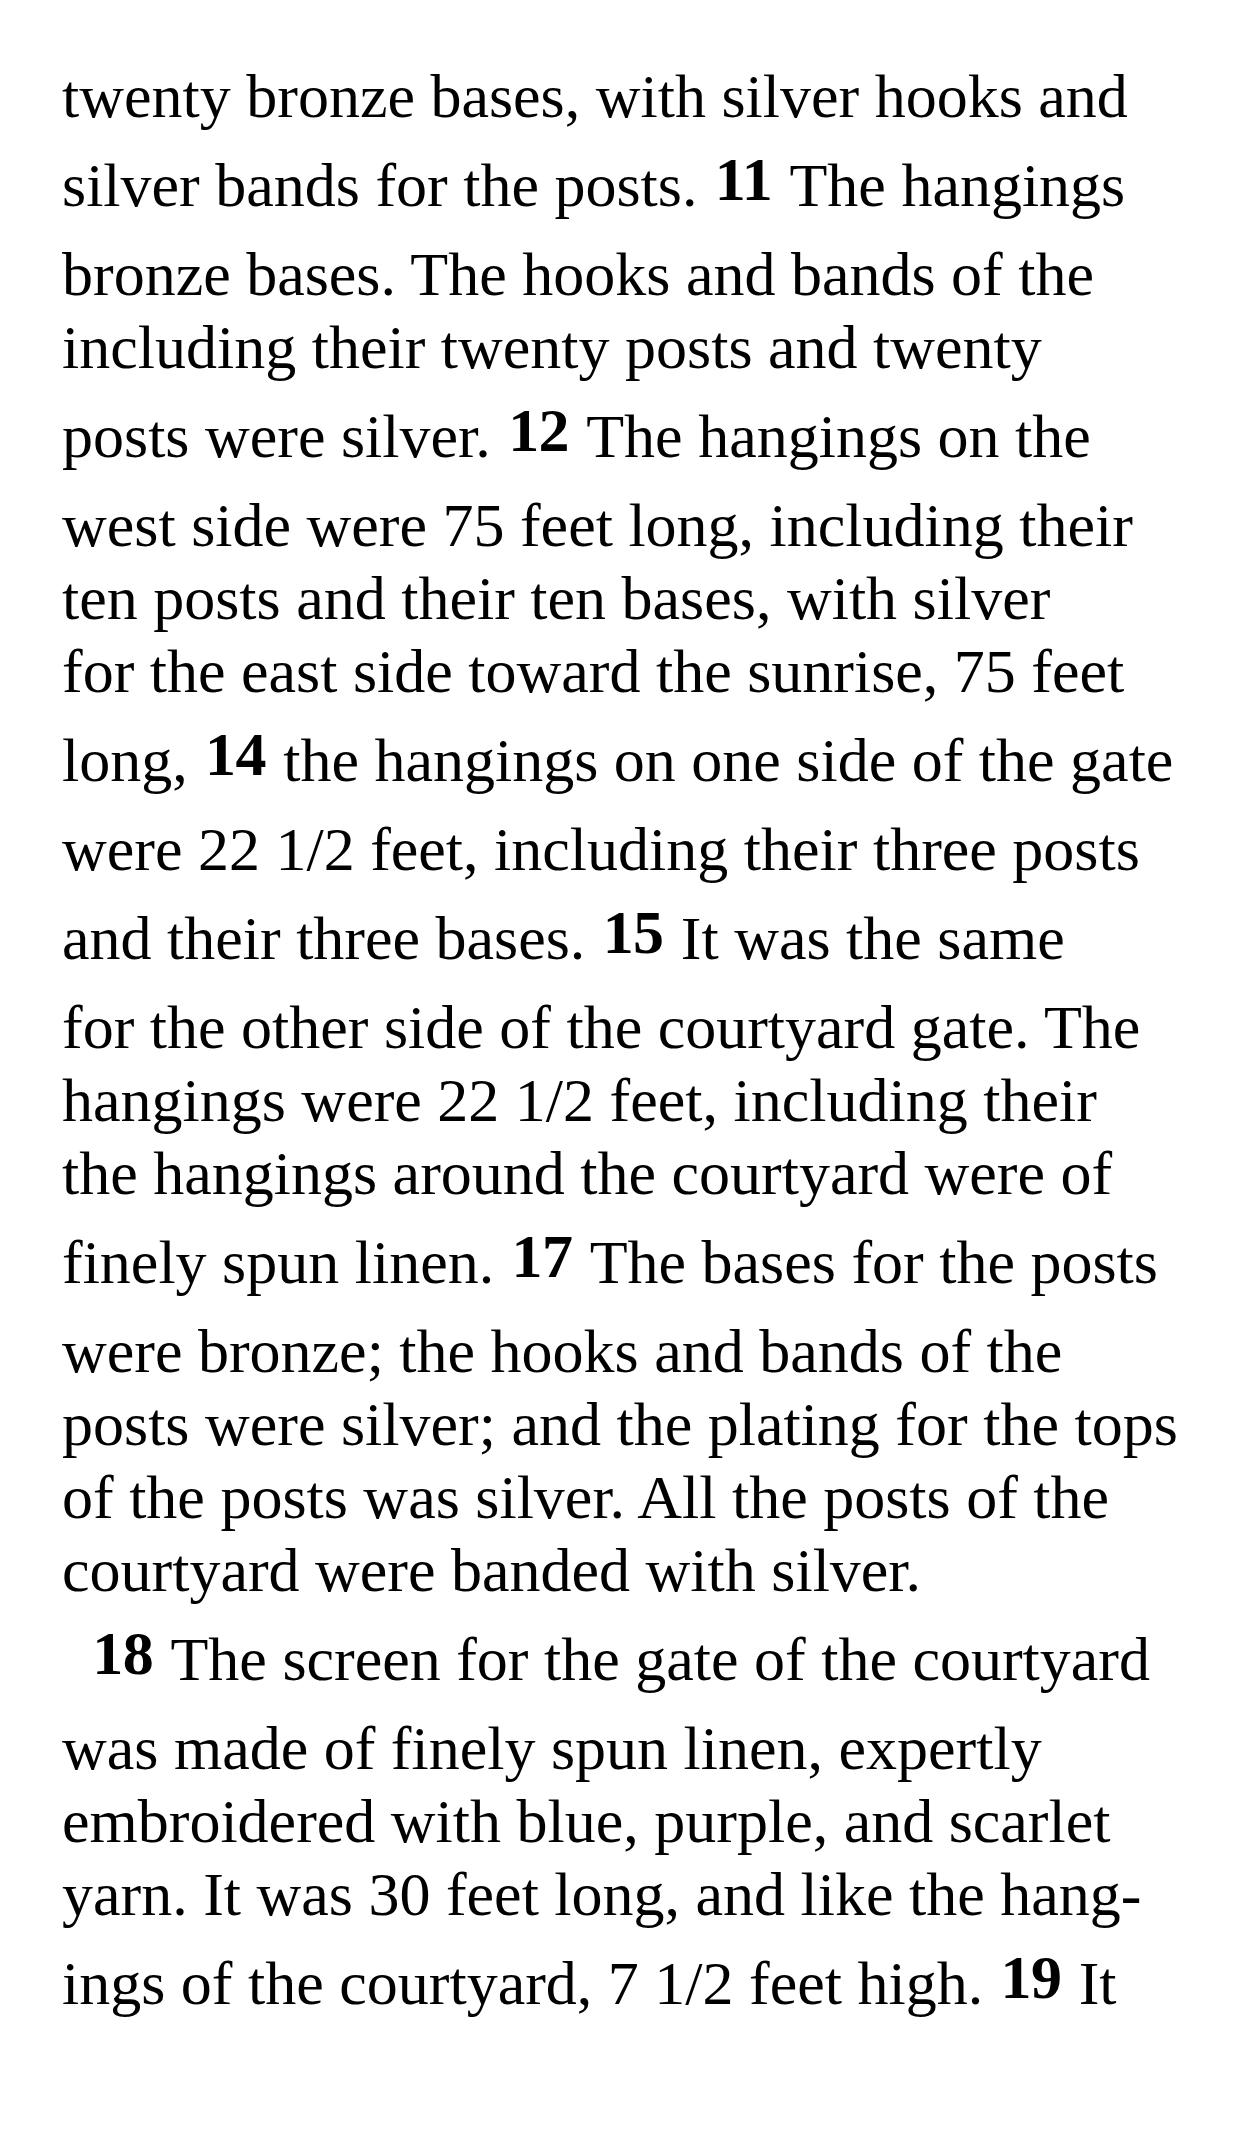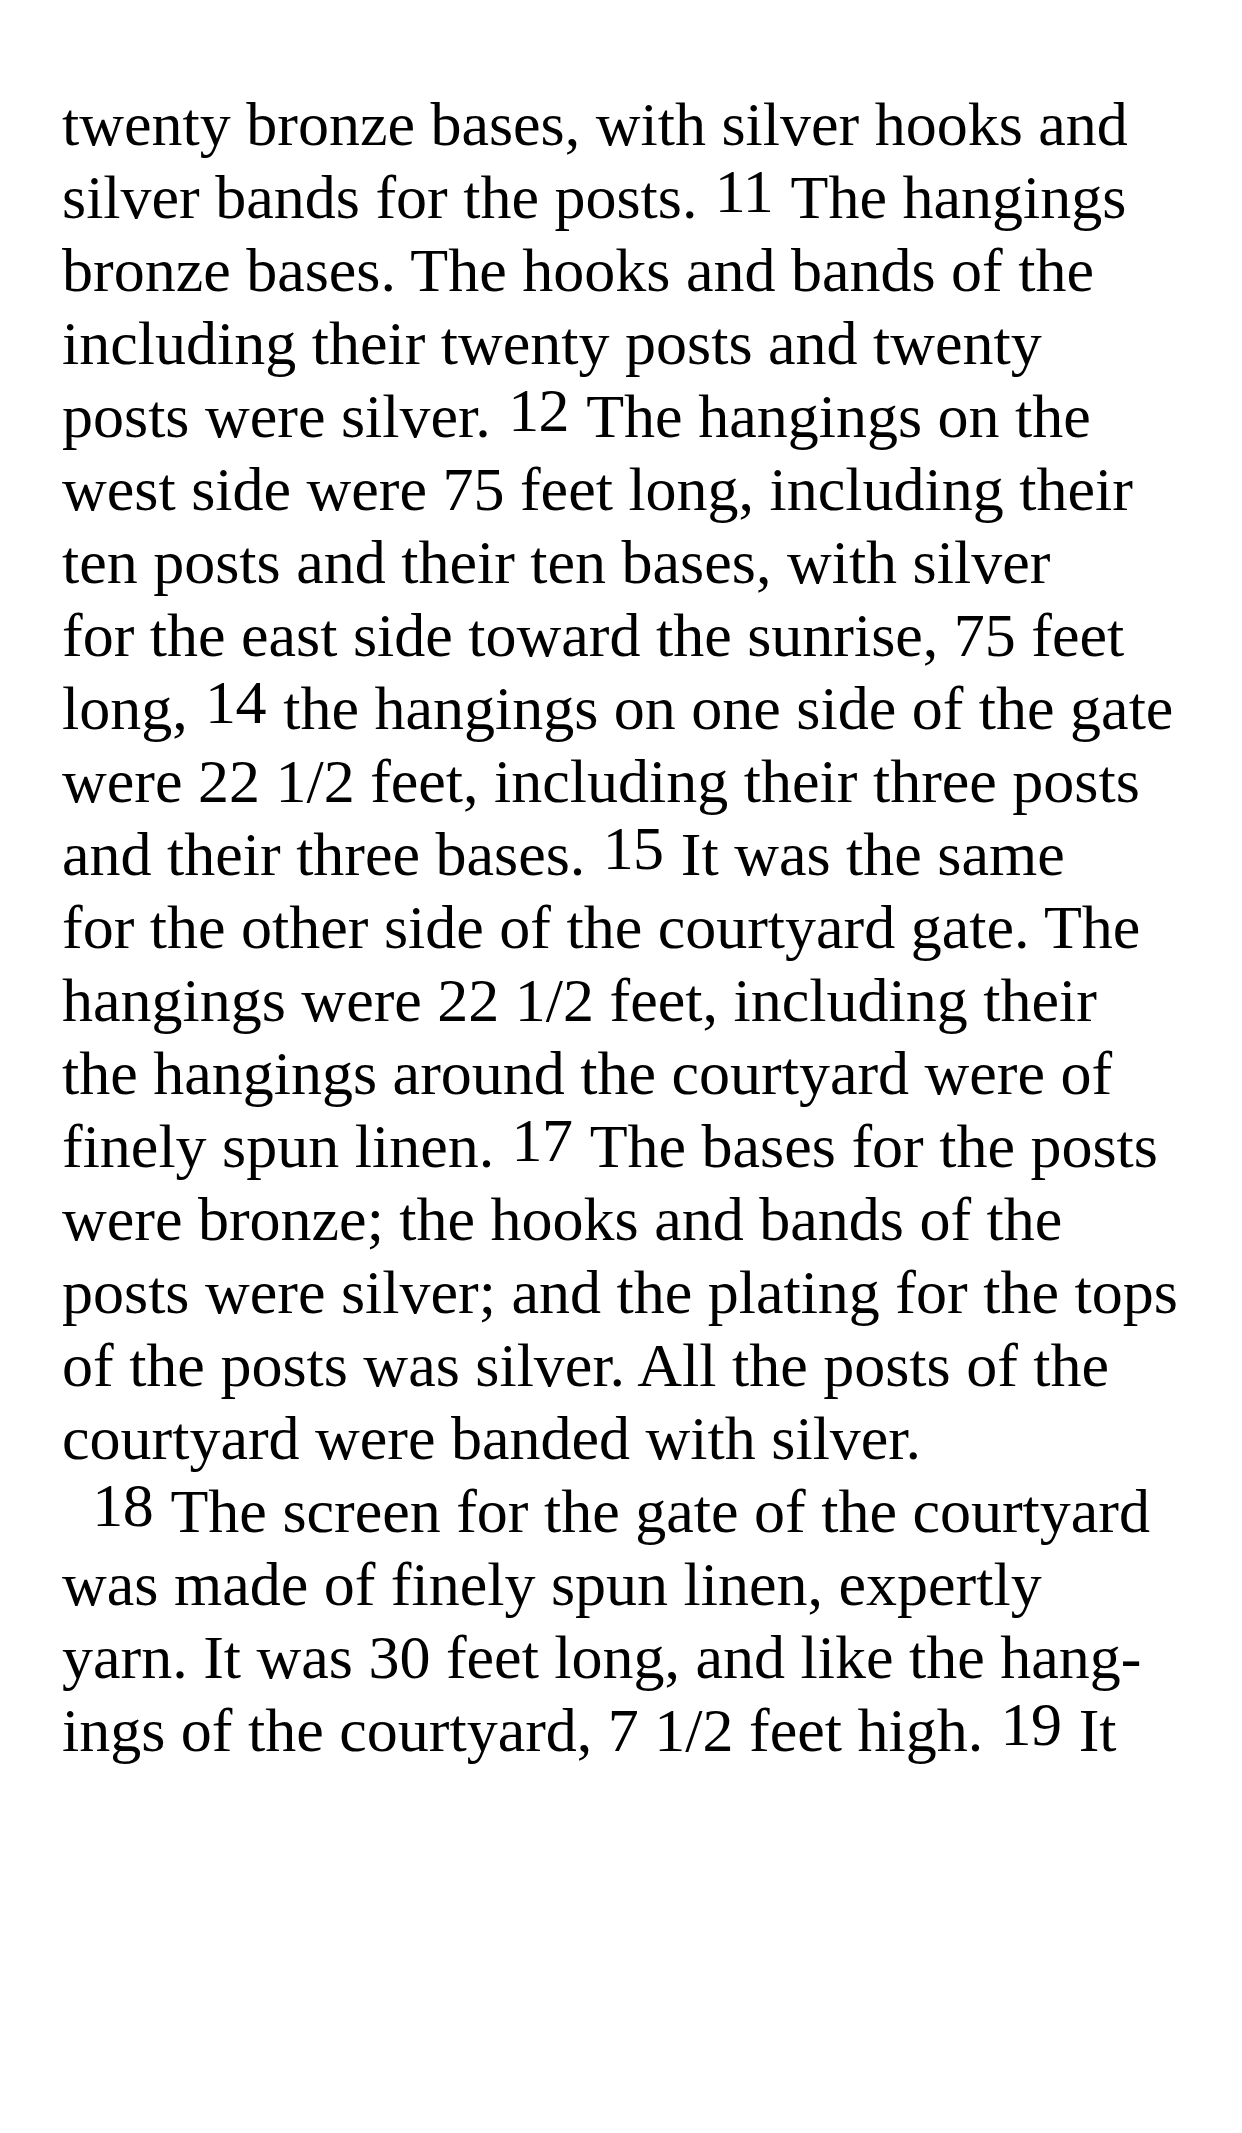--- a/index.html
+++ b/index.html
@@ -11,40 +11,40 @@
     height: 2133px;
     background: #ffffff;
     overflow: hidden;
   }
   .reading-view {
     width: 100%;
     height: 100%;
     box-sizing: border-box;
   }
   .scripture {
-    padding: 88px 36px 0 62px;
+    padding: 60px 36px 0 62px;
     font-family: "Liberation Serif", "DejaVu Serif", serif;
     font-size: 62px;
     line-height: 73px;
     color: #000000;
     text-rendering: optimizeLegibility;
   }
   .line {
     white-space: nowrap;
   }
   .line.indent {
     padding-left: 13px;
   }
   .vnum {
     display: inline-block;
     position: relative;
     top: -0.10em;
-    font-weight: 400;
+    font-weight: 700;
     font-size: 1em;
-    margin: 0 0.28em;
+    margin: 16px 0.28em;
     letter-spacing: -0.01em;
   }
 </style>
 </head>
 <body>
 
 <div class="reading-view">
   <div class="scripture">
       <div class="line"><span>twenty bronze bases, with silver hooks and</span></div>
       <div class="line"><span>silver bands for the posts.</span><span class="vnum">11</span><span>The hangings</span></div>
@@ -60,16 +60,17 @@
       <div class="line"><span>for the other side of the courtyard gate. The</span></div>
       <div class="line"><span>hangings were 22 1/2 feet, including their</span></div>
       <div class="line"><span>the hangings around the courtyard were of</span></div>
       <div class="line"><span>finely spun linen.</span><span class="vnum">17</span><span>The bases for the posts</span></div>
       <div class="line"><span>were bronze; the hooks and bands of the</span></div>
       <div class="line"><span>posts were silver; and the plating for the tops</span></div>
       <div class="line"><span>of the posts was silver. All the posts of the</span></div>
       <div class="line"><span>courtyard were banded with silver.</span></div>
       <div class="line indent"><span class="vnum">18</span><span>The screen for the gate of the courtyard</span></div>
       <div class="line"><span>was made of finely spun linen, expertly</span></div>
+      <div class="line"><span>embroidered with blue, purple, and scarlet</span></div>
       <div class="line"><span>yarn. It was 30 feet long, and like the hang-</span></div>
       <div class="line"><span>ings of the courtyard, 7 1/2 feet high.</span><span class="vnum">19</span><span>It</span></div>
     </div>
 </div>
 
 </body></html>

